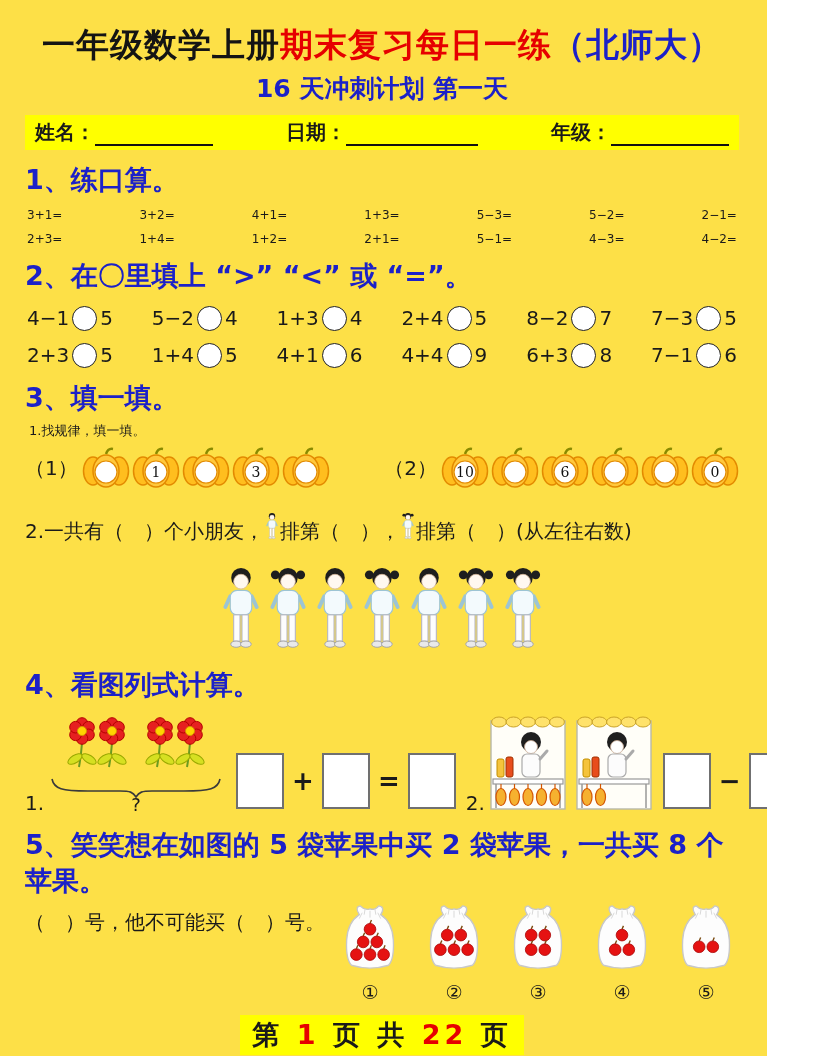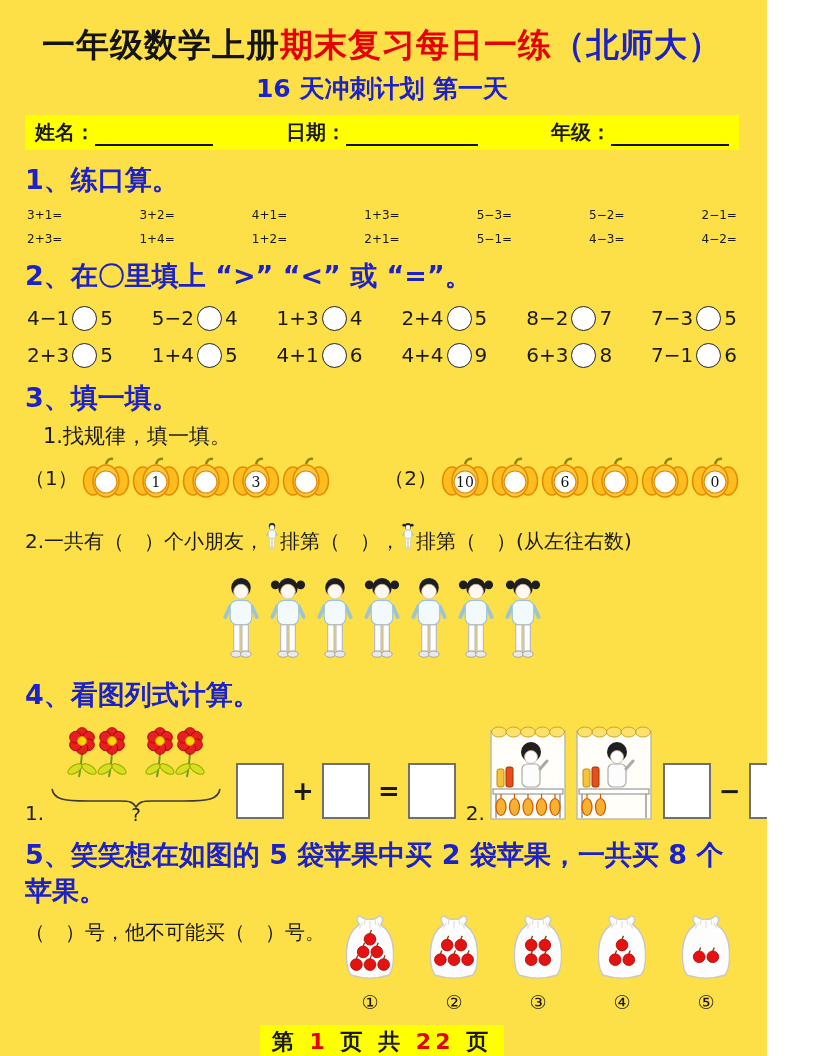--- a/index.html
+++ b/index.html
@@ -13,21 +13,21 @@
   .subtitle{text-align:center;font-size:25px;font-weight:900;color:#1c21c8;margin-top:8px;}
   .name-bar{margin-top:10px;background:#ffff00;display:flex;align-items:center;
     padding:4px 10px;font-size:20px;font-weight:bold;justify-content:space-between;}
   .nb-field{display:flex;align-items:flex-end;}
   .nb-line{display:inline-block;width:118px;border-bottom:2px solid #111;height:20px;}
   .sec-heading{color:#1c21c8;font-weight:bold;font-size:27px;margin:12px 0 4px 0;}
   .oral-row{display:flex;justify-content:space-between;font-size:12px;margin:10px 2px;}
   .cmp-row{display:flex;justify-content:space-between;font-size:20px;margin:12px 2px;align-items:center;}
   .cmp-item{display:flex;align-items:flex-start;}
   .circle{width:23px;height:23px;border:1.7px solid #222;border-radius:50%;display:inline-block;margin:0 3px;background:#fff;}
-  .body-line{font-size:21px;margin:6px 18px;}
+  .body-line{font-size:13px;margin:6px 4px;}
   .pumpkin-line{display:flex;justify-content:space-between;align-items:center;margin:4px 0 2px 0;}
   .pk-group{display:flex;align-items:center;gap:2px;}
   .pk-label{font-size:20px;margin-right:2px;}
   .icons-line{font-size:20px;margin:20px 0;display:flex;align-items:flex-end;flex-wrap:nowrap;white-space:nowrap;}
   .children-row{display:flex;justify-content:center;gap:7px;margin:6px 0 2px 0;}
   .s4-row{display:flex;align-items:flex-end;gap:10px;margin-top:6px;}
   .p-label{font-size:20px;margin-right:4px;}
   .prob{display:flex;align-items:flex-end;}
   .flower-block{display:flex;flex-direction:column;align-items:center;margin-right:8px;}
   .flower-groups{display:flex;gap:18px;}
@@ -35,21 +35,21 @@
   .eq{display:flex;align-items:center;gap:8px;margin-left:4px;margin-bottom:6px;}
   .ans-box{width:44px;height:52px;border:2px solid #707070;background:#fff;display:inline-block;}
   .op{font-size:26px;font-weight:bold;}
   .stalls{display:flex;gap:8px;margin-right:6px;}
   .s5-bottom{display:flex;align-items:flex-start;}
   .s5-line2{font-size:20px;flex:1;margin-top:6px;font-family:Liberation Mono, monospace;}
   .bags-row{display:flex;gap:18px;align-items:flex-end;}
   .bag-block{display:flex;flex-direction:column;align-items:center;}
   .bag-label{font-size:19px;margin-top:2px;}
   .footer{margin:12px auto 0 auto;width:max-content;background:#ffff00;padding:2px 12px;
-    font-size:22px;font-weight:bold;letter-spacing:4px;}
+    font-size:27px;font-weight:bold;letter-spacing:4px;}
   .footer .num{color:#e60000;}
 </style>
 </head>
 <body>
 
 <div class="page">
 
   <h1 class="title"><span class="t-black">一年级数学上册</span><span class="t-red">期末复习每日一练</span><span class="t-blue">（北师大）</span></h1>
 
   <div class="subtitle">16 天冲刺计划 第一天</div>

